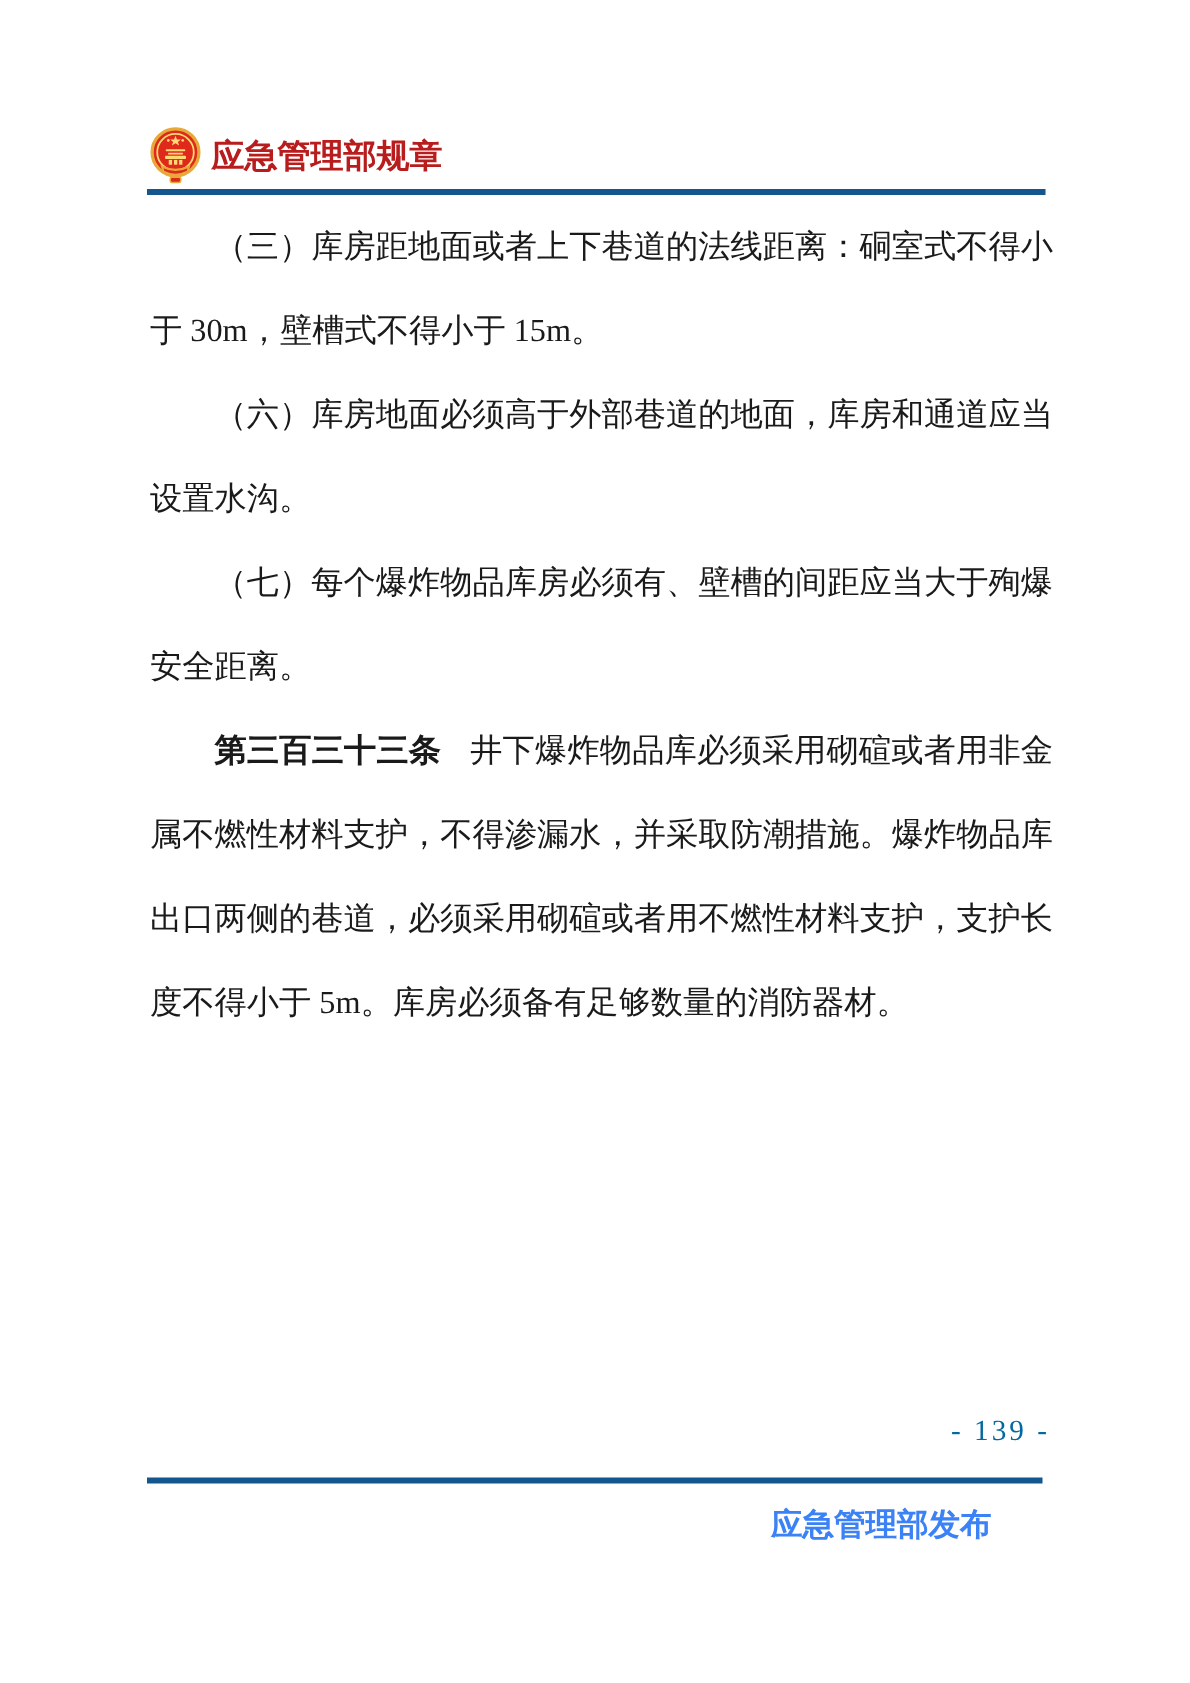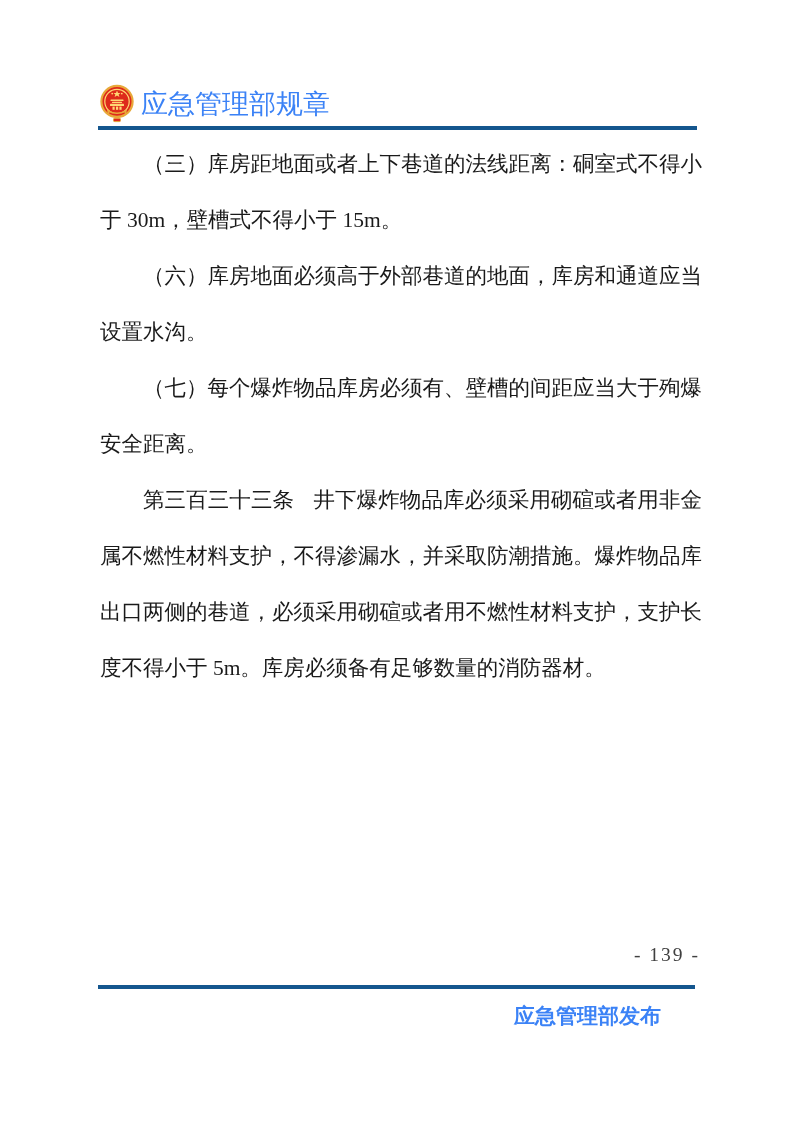--- a/index.html
+++ b/index.html
@@ -19,23 +19,23 @@
     left: 100px;
     top: 83px;
     height: 42px;
     display: flex;
     align-items: center;
     gap: 7px;
   }
   .emblem { width: 34px; height: 40px; display: block; }
   .header-title {
     font-family: "Liberation Serif", "DejaVu Serif", serif;
-    font-size: 27px;
-    font-weight: normal;
-    color: #3b82f6;
+    font-size: 22px;
+    font-weight: bold;
+    color: #b91c1c;
     letter-spacing: 0px;
     white-space: nowrap;
   }
   .header-rule {
     position: absolute;
     left: 98px;
     top: 126px;
     width: 599px;
     height: 4px;
     background: #14568e;
@@ -51,31 +51,31 @@
     line-height: 56px;
     color: #1a1a1a;
     text-align: justify;
     text-justify: inter-ideograph;
   }
   .body-text p {
     text-indent: 2em;
     margin: 0;
   }
   .article-number {
-    font-weight: normal;
+    font-weight: bold;
     margin-right: 0.9em;
   }
 
   
   .page-number {
     position: absolute;
     top: 944px;
     right: 93px;
     font-size: 19.5px;
-    color: #404040;
+    color: #0369a1;
     letter-spacing: 2px;
     font-family: "Liberation Serif", "DejaVu Serif", serif;
   }
   .footer-rule {
     position: absolute;
     left: 98px;
     top: 985px;
     width: 597px;
     height: 4px;
     background: #14568e;

